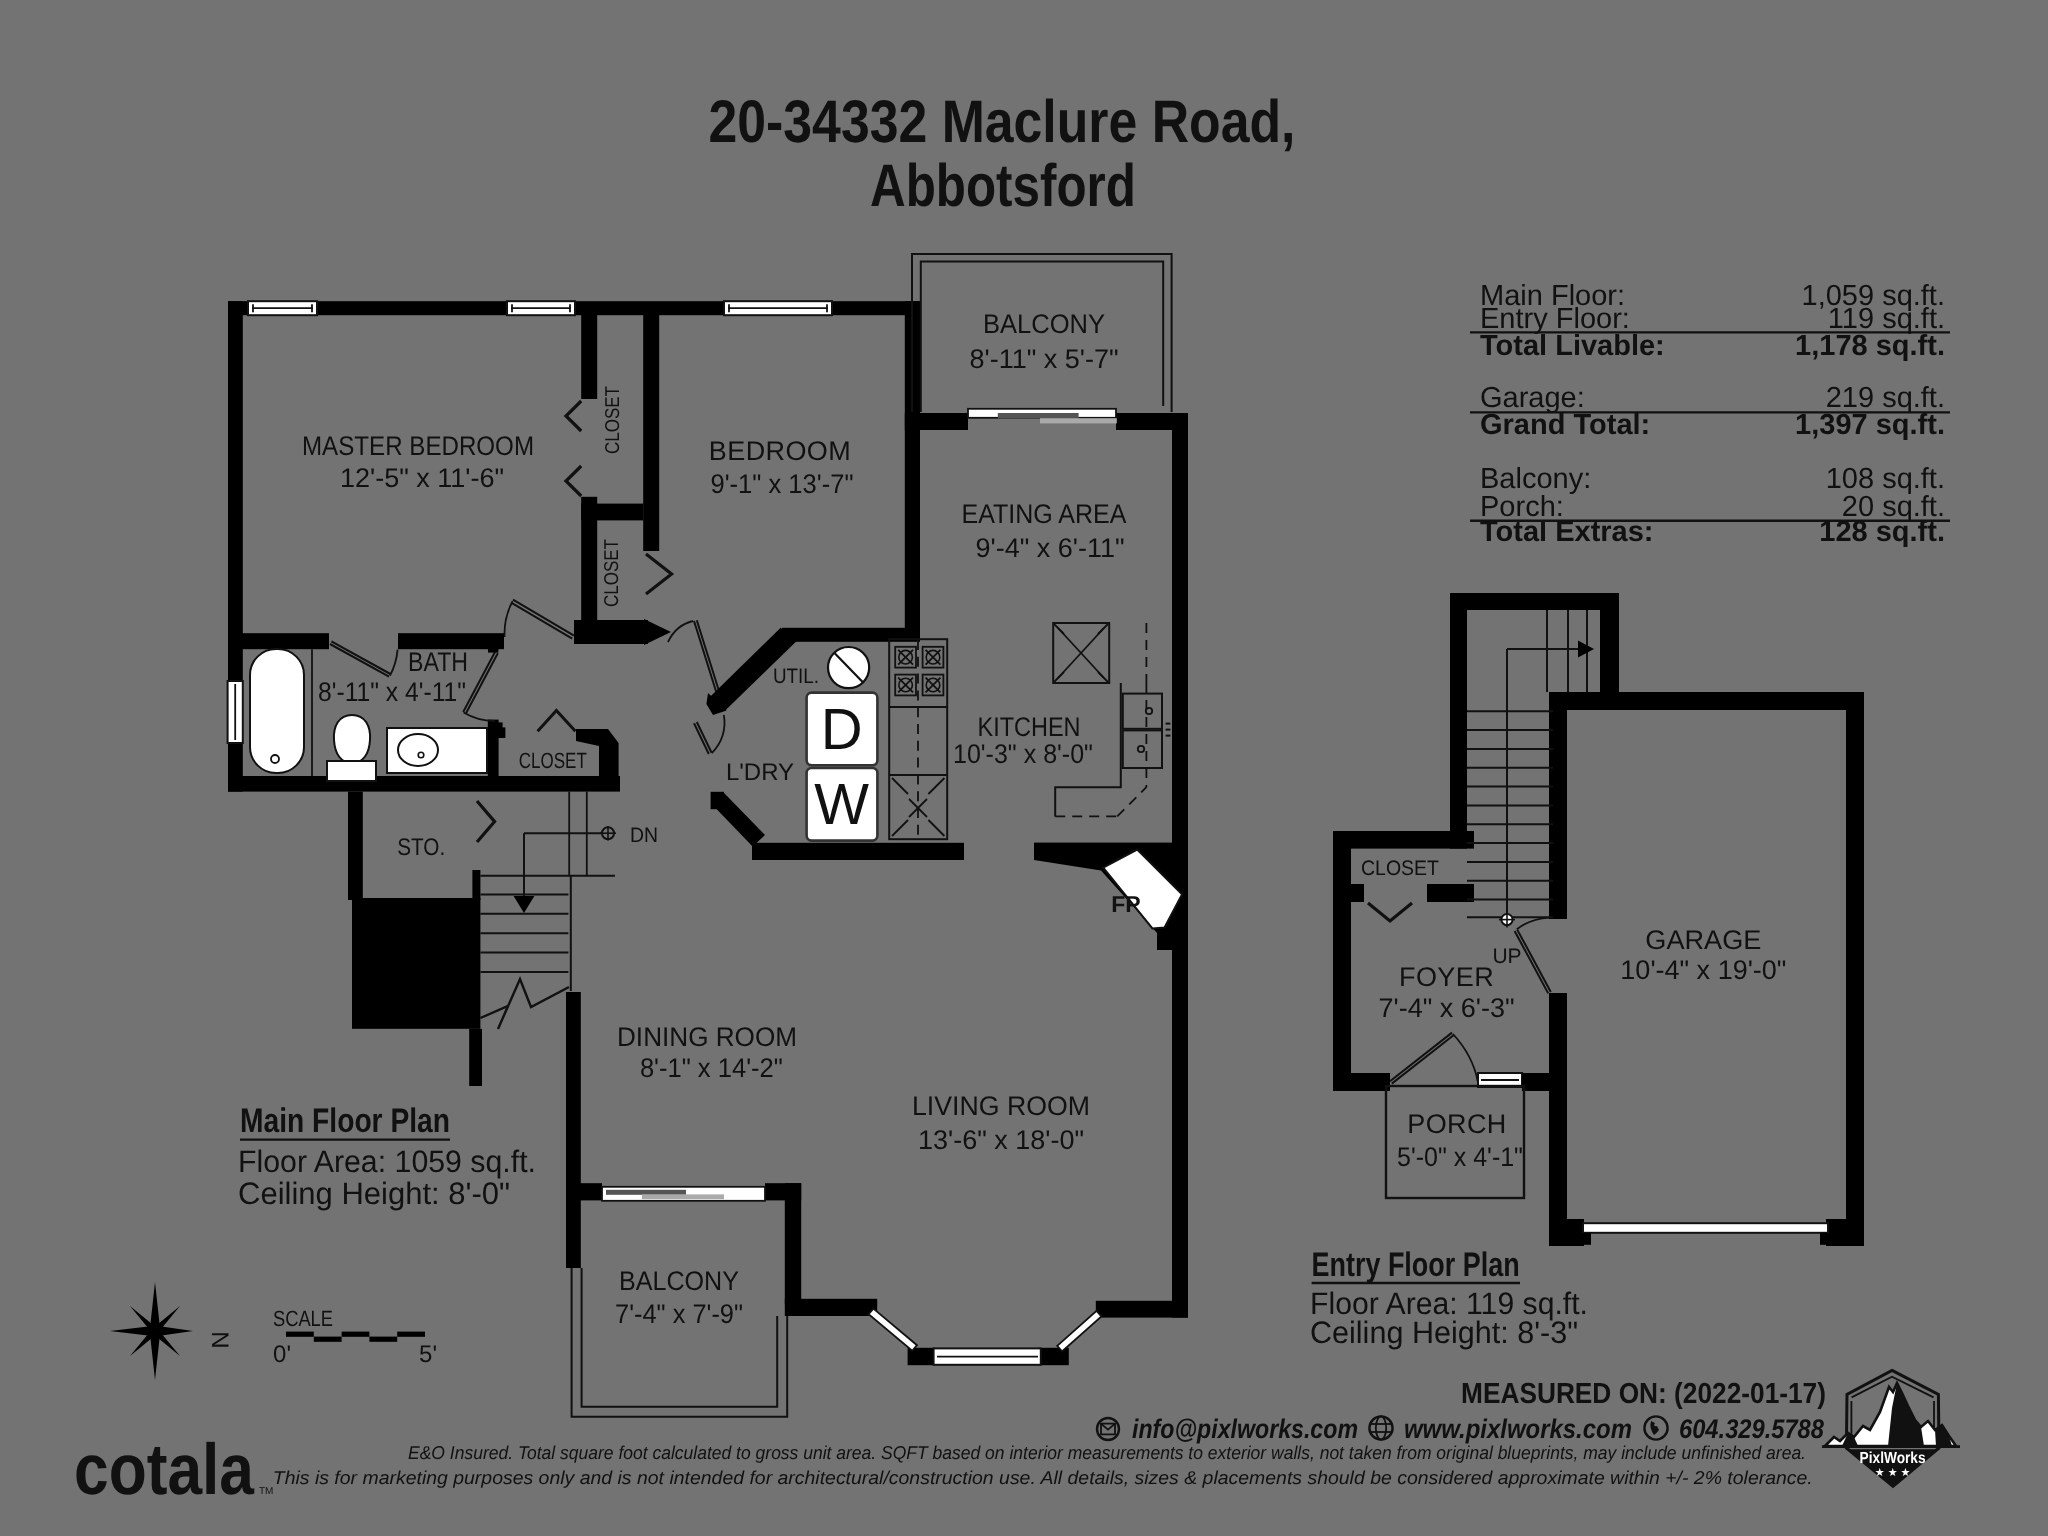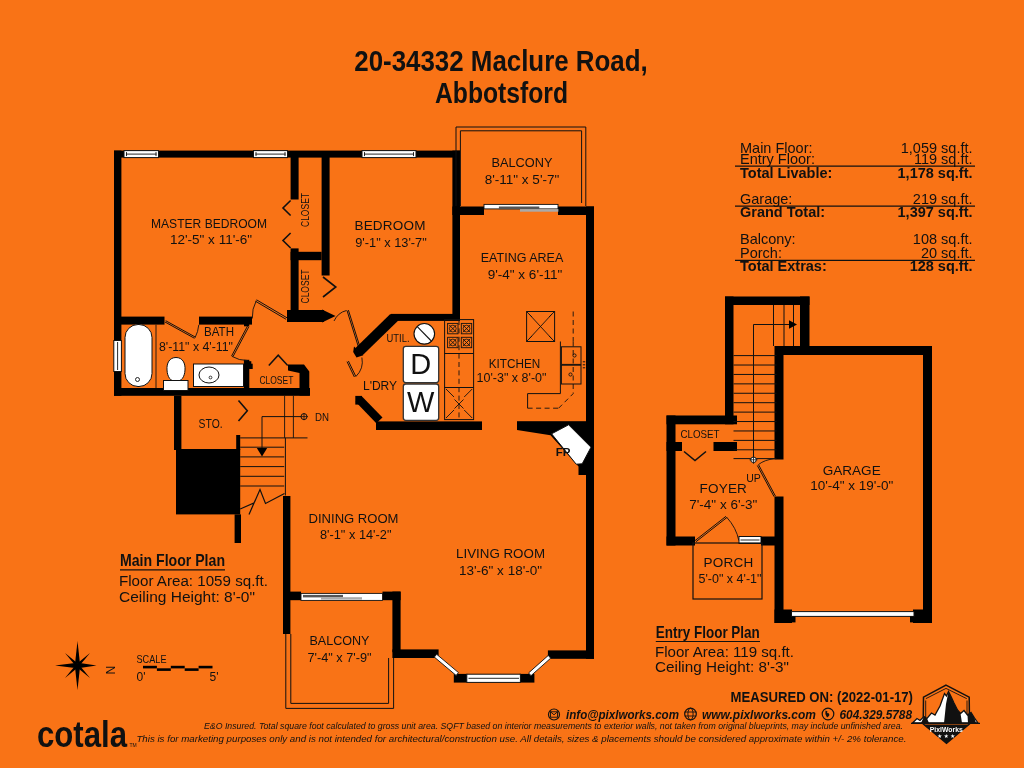--- a/index.html
+++ b/index.html
@@ -1,16 +1,16 @@
 <!DOCTYPE html>
 <html><head>
 <meta charset="utf-8">
 <style>
   html,body{margin:0;padding:0;background:#fff;}
-  #page{position:relative;width:1024px;height:768px;background:#f97316;overflow:hidden;text-align:center;}
+  #page{position:relative;width:1024px;height:768px;background:#737373;overflow:hidden;text-align:center;}
   text{font-family:"Liberation Sans",sans-serif;fill:#111;}
 </style>
 </head>
 <body>
 <div id="page">
 <svg width="1024" height="768" viewBox="0 0 1024 768">
 <text x="501" y="71" font-size="30" text-anchor="middle" font-weight="bold" textLength="293.5" lengthAdjust="spacingAndGlyphs">20-34332 Maclure Road,</text>
 <text x="501.5" y="103" font-size="30" text-anchor="middle" font-weight="bold" textLength="133" lengthAdjust="spacingAndGlyphs">Abbotsford</text>
 <rect x="114" y="150.6" width="346" height="7.0" fill="#000"></rect>
 <rect x="124" y="150.6" width="34.5" height="7.0" fill="#fff" stroke="#111" stroke-width="1"></rect>

